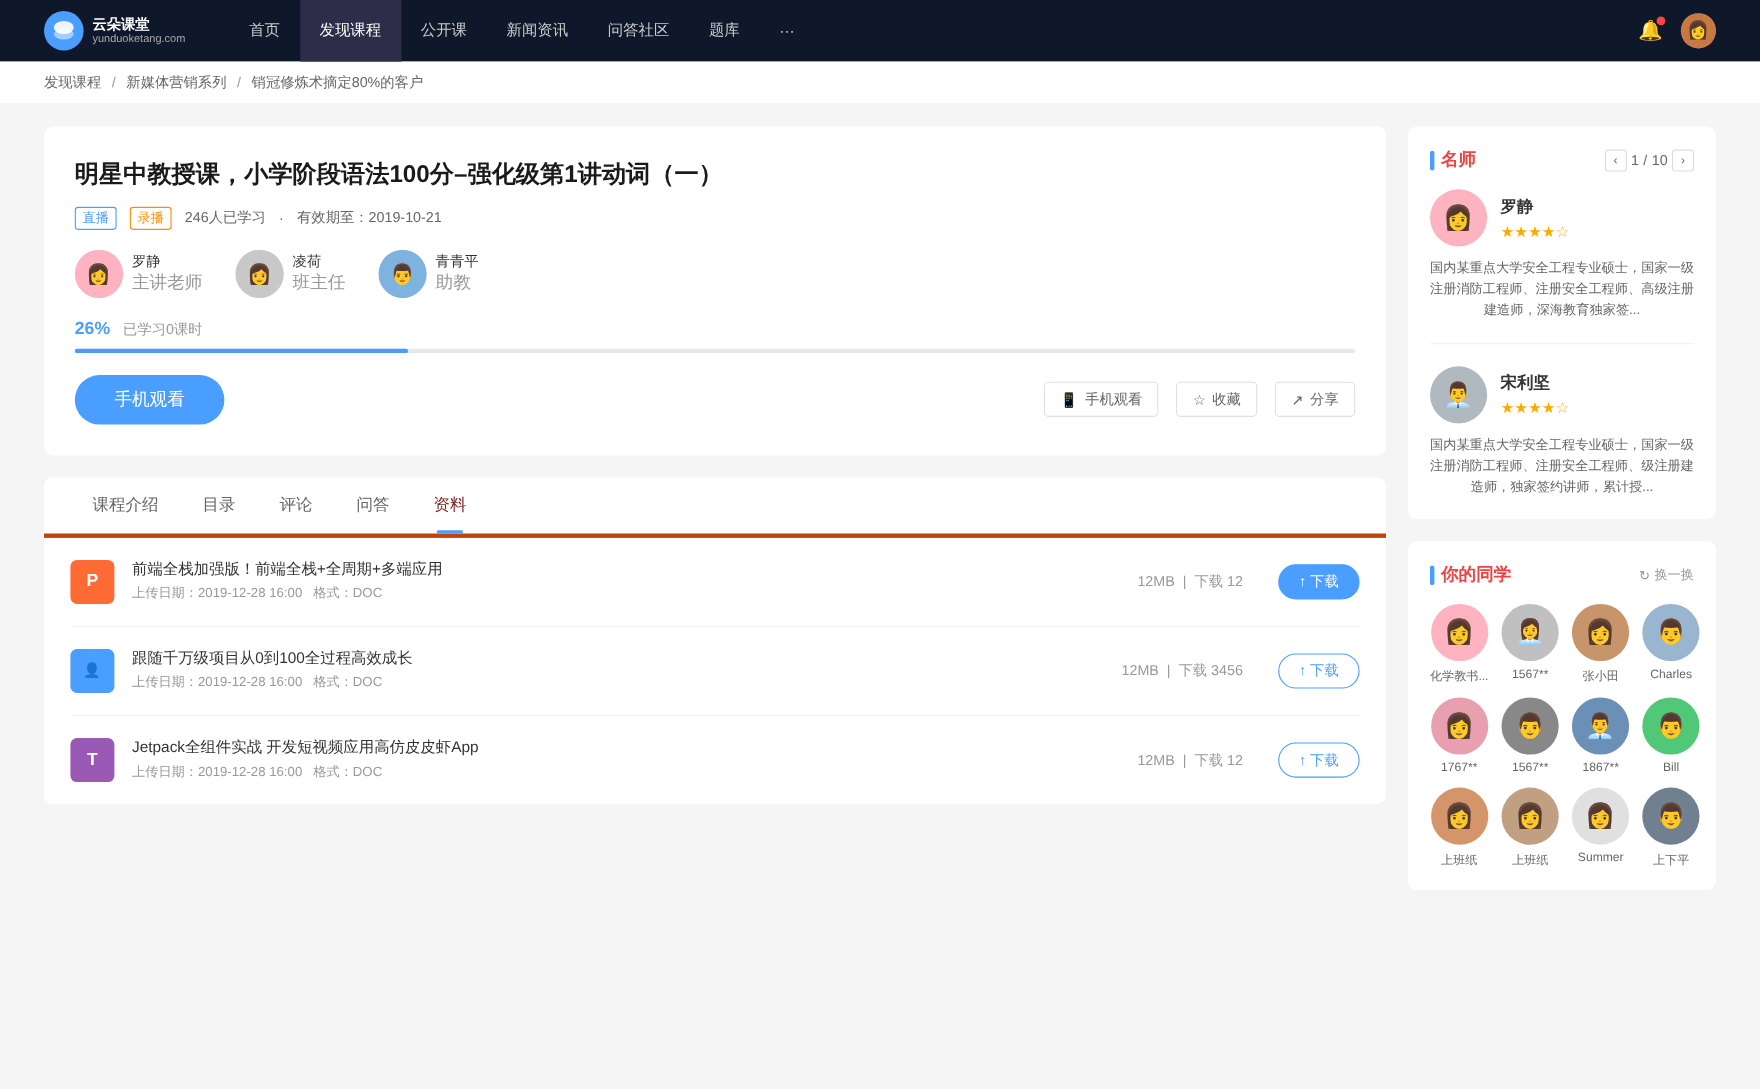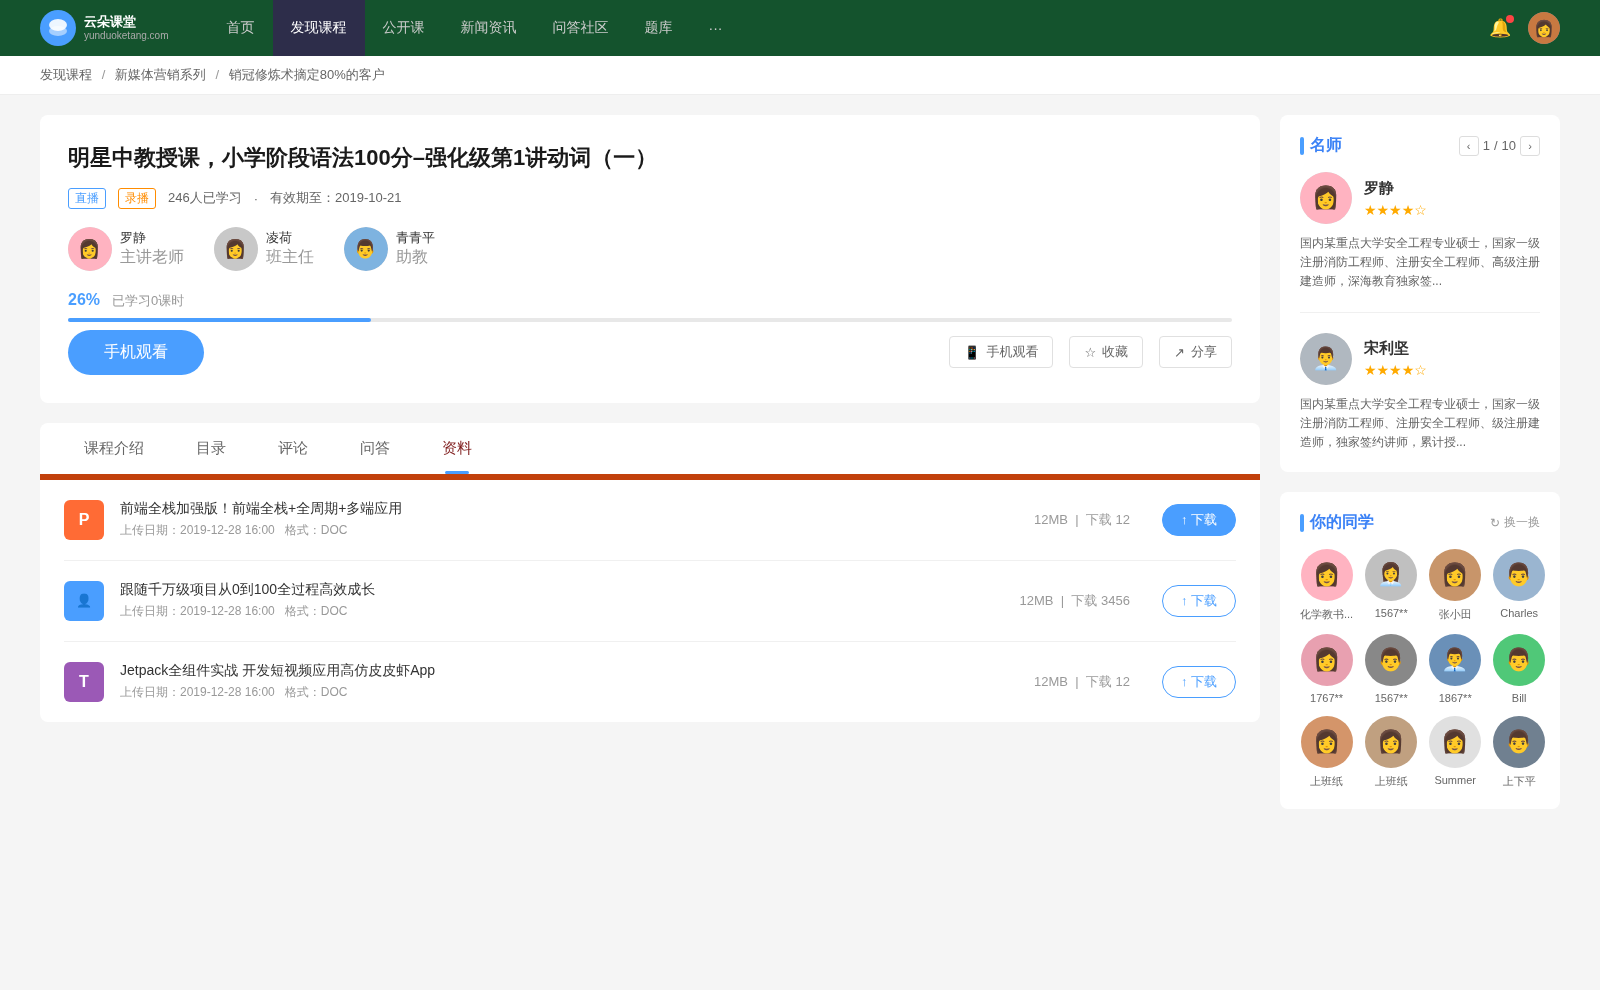--- a/index.html
+++ b/index.html
@@ -1,19 +1,19 @@
 <!DOCTYPE html>
 <html><head>
   <meta charset="utf-8">
   <style>
     * { box-sizing: border-box; margin: 0; padding: 0; }
     body { font-family: -apple-system, BlinkMacSystemFont, 'PingFang SC', 'Microsoft YaHei', sans-serif; background: #f5f5f5; color: #333; font-size: 14px; }
 
     
-    .header { background: #14532d; height: 56px; display: flex; align-items: center; padding: 0 40px; }
+    .header { background: #0f172a; height: 56px; display: flex; align-items: center; padding: 0 40px; }
     .logo { display: flex; align-items: center; margin-right: 40px; }
     .logo-icon { width: 36px; height: 36px; background: #4a9eff; border-radius: 50%; display: flex; align-items: center; justify-content: center; margin-right: 8px; }
     .logo-text { color: white; font-size: 13px; line-height: 1.2; }
     .logo-text span { display: block; font-size: 10px; color: #aaa; }
     nav { display: flex; align-items: flex-start; gap: 0; flex: 1; }
     .nav-item { color: #ccc; padding: 0 18px; height: 56px; display: flex; align-items: center; cursor: pointer; font-size: 14px; }
     .nav-item.active { background: #2d2d4a; color: white; }
     .header-right { margin-left: auto; display: flex; align-items: center; gap: 16px; }
     .bell-icon { color: #ccc; cursor: pointer; position: relative; font-size: 18px; }
     .bell-dot { width: 8px; height: 8px; background: #ff4444; border-radius: 50%; position: absolute; top: -2px; right: -2px; }
@@ -35,33 +35,33 @@
     .course-meta { display: flex; align-items: center; gap: 12px; margin-bottom: 18px; color: #666; font-size: 13px; }
     .badge { border: 1px solid #4a9eff; color: #4a9eff; padding: 1px 6px; border-radius: 3px; font-size: 12px; }
     .badge.orange { border-color: #ff8c00; color: #ff8c00; }
     .teachers { display: flex; gap: 30px; margin-bottom: 20px; }
     .teacher { display: flex; align-items: center; gap: 8px; }
     .teacher-avatar { width: 44px; height: 44px; border-radius: 50%; background: #ddd; overflow: hidden; }
     .teacher-avatar-inner { width: 100%; height: 100%; border-radius: 50%; display: flex; align-items: center; justify-content: center; font-size: 18px; }
     .teacher-info { font-size: 13px; }
     .teacher-name { color: #333; font-weight: 500; }
     .teacher-role { color: #999; font-size: 16px; }
-    .progress-section { margin-bottom: 8px; }
+    .progress-section { margin-bottom: 20px; }
     .progress-text { color: #4a9eff; font-size: 16px; font-weight: bold; margin-bottom: 4px; }
     .progress-sub { color: #999; font-size: 13px; display: inline-block; margin-left: 8px; }
     .progress-bar { height: 4px; background: #e8e8e8; border-radius: 2px; margin-top: 8px; }
     .progress-fill { height: 100%; background: #4a9eff; border-radius: 2px; width: 26%; }
     .course-actions { display: flex; align-items: center; justify-content: space-between; }
     .btn-continue { background: #4a9eff; color: white; border: none; border-radius: 24px; padding: 12px 36px; font-size: 16px; cursor: pointer; }
     .action-btns { display: flex; gap: 16px; }
     .action-btn { display: flex; align-items: center; gap: 6px; color: #666; cursor: pointer; font-size: 13px; border: 1px solid #e0e0e0; border-radius: 4px; padding: 6px 14px; }
 
     
     .tabs-section { background: white; border-radius: 8px; padding: 0; }
-    .tabs { display: flex; gap: 12px; padding: 0 24px; border-bottom: 6px solid #c2410c; }
+    .tabs { display: flex; gap: 0; padding: 0 24px; border-bottom: 4px solid #c2410c; }
     .tab { padding: 16px 20px; cursor: pointer; color: #666; font-size: 15px; position: relative; }
     .tab.active { color: #7f1d1d; font-family: Liberation Serif, serif; }
     .tab.active::after { content: ''; position: absolute; bottom: 0; left: 50%; transform: translateX(-50%); width: 24px; height: 3px; background: #4a9eff; border-radius: 2px; }
 
     
     .resource-list { padding: 0 24px; }
     .resource-item { display: flex; align-items: center; padding: 20px 0; border-bottom: 1px solid #f0f0f0; gap: 16px; }
     .resource-item:last-child { border-bottom: none; }
     .resource-icon { width: 40px; height: 40px; border-radius: 6px; display: flex; align-items: center; justify-content: center; color: white; font-weight: bold; font-size: 16px; flex-shrink: 0; }
     .resource-icon.orange { background: #ff6b35; }
@@ -69,33 +69,33 @@
     .resource-icon.purple { background: #9b59b6; }
     .resource-info { flex: 1; }
     .resource-name { font-size: 14px; color: #333; font-weight: 500; margin-bottom: 4px; }
     .resource-meta { font-size: 12px; color: #999; }
     .resource-stats { color: #999; font-size: 13px; margin-right: 16px; white-space: nowrap; }
     .btn-download { border: 1px solid #4a9eff; color: #4a9eff; background: white; border-radius: 20px; padding: 6px 18px; cursor: pointer; font-size: 13px; display: flex; align-items: center; gap: 6px; white-space: nowrap; }
     .btn-download.filled { background: #4a9eff; color: white; }
 
     
     .sidebar-card { background: white; border-radius: 8px; padding: 20px; margin-bottom: 20px; }
-    .sidebar-title { font-size: 16px; font-weight: bold; color: #3b82f6; margin-bottom: 16px; display: flex; align-items: center; gap: 6px; }
+    .sidebar-title { font-size: 16px; font-weight: bold; color: #ef4444; margin-bottom: 16px; display: flex; align-items: center; gap: 6px; }
     .sidebar-title::before { content: ''; display: inline-block; width: 4px; height: 18px; background: #4a9eff; border-radius: 2px; }
     .pagination { margin-left: auto; display: flex; align-items: center; gap: 4px; font-size: 13px; color: #666; }
     .page-btn { width: 20px; height: 20px; border: 1px solid #ddd; border-radius: 3px; display: flex; align-items: center; justify-content: center; cursor: pointer; font-size: 11px; }
 
     .teacher-item { margin-bottom: 20px; padding-bottom: 20px; border-bottom: 1px solid #f0f0f0; }
     .teacher-item:last-child { border-bottom: none; margin-bottom: 0; padding-bottom: 0; }
     .teacher-item-header { display: flex; align-items: center; gap: 12px; margin-bottom: 10px; }
     .teacher-item-avatar { width: 52px; height: 52px; border-radius: 50%; background: #ddd; overflow: hidden; flex-shrink: 0; }
     .teacher-item-avatar-inner { width: 100%; height: 100%; border-radius: 50%; display: flex; align-items: center; justify-content: center; font-size: 22px; }
     .teacher-item-name { font-size: 15px; font-weight: bold; color: #333; margin-bottom: 4px; }
     .stars { color: #ffaa00; font-size: 14px; }
-    .teacher-item-desc { font-size: 12px; color: #666; line-height: 1.6; }
+    .teacher-item-desc { font-size: 12px; color: #666; line-height: 1.6; text-align: center; }
 
     
     .sidebar-title-row { display: flex; align-items: center; margin-bottom: 16px; }
     .sidebar-title-row .sidebar-title { margin-bottom: 0; flex: 1; }
     .refresh-btn { font-size: 12px; color: #999; cursor: pointer; display: flex; align-items: center; gap: 4px; }
     .students-grid { display: grid; grid-template-columns: repeat(4, 1fr); gap: 12px; }
     .student-item { display: flex; flex-direction: column; align-items: center; gap: 6px; }
     .student-avatar { width: 52px; height: 52px; border-radius: 50%; background: #ddd; overflow: hidden; display: flex; align-items: center; justify-content: center; font-size: 22px; }
     .student-name { font-size: 11px; color: #666; text-align: center; overflow: hidden; text-overflow: ellipsis; white-space: nowrap; width: 100%; text-align: center; }
 

